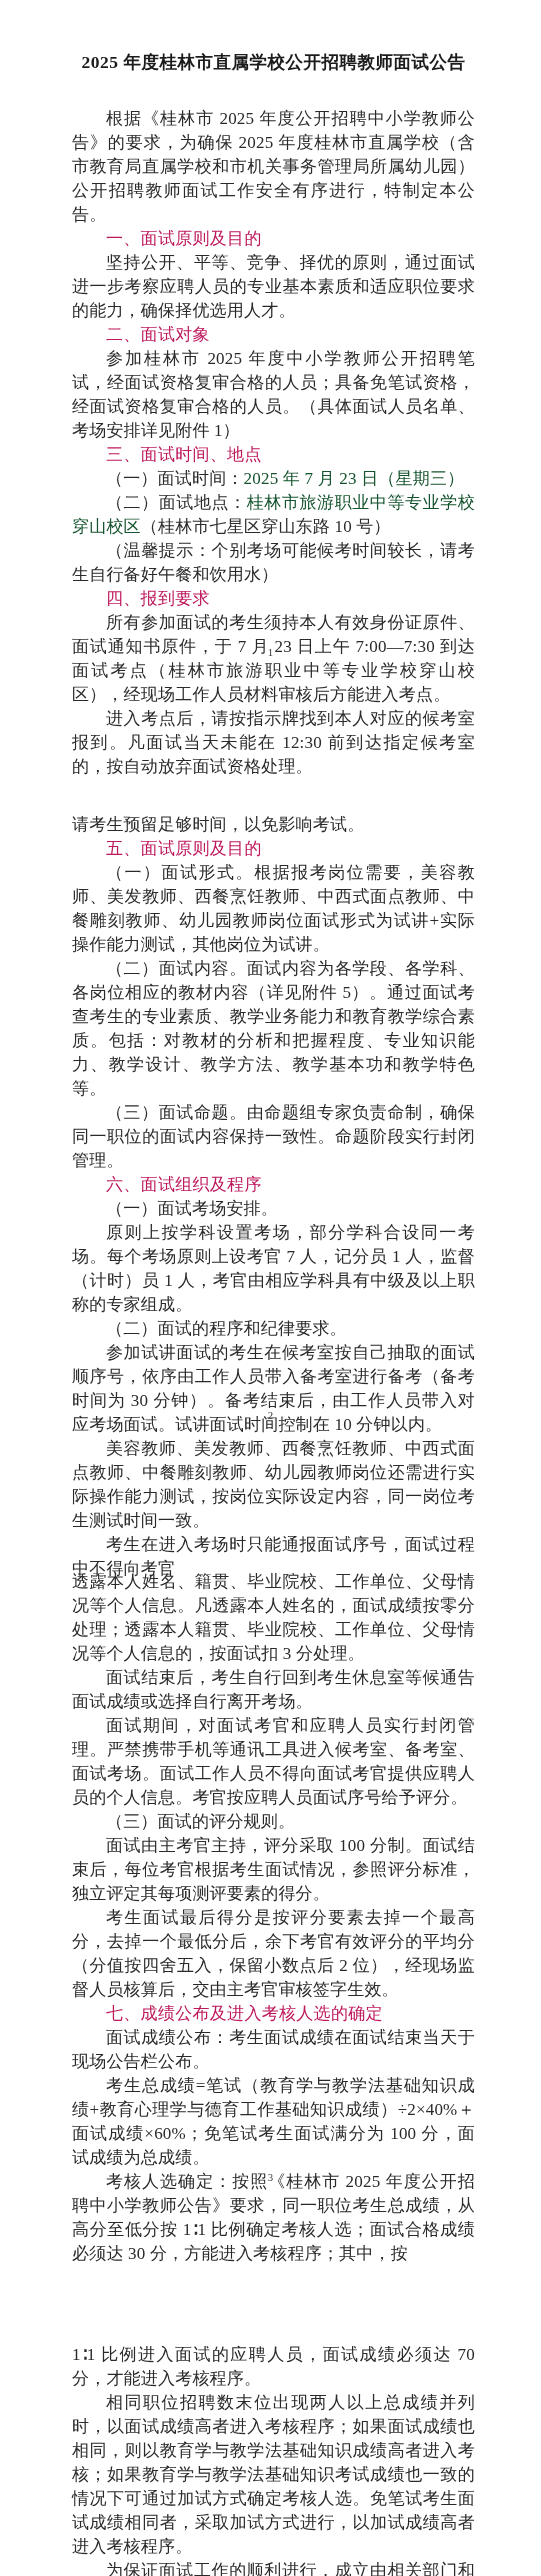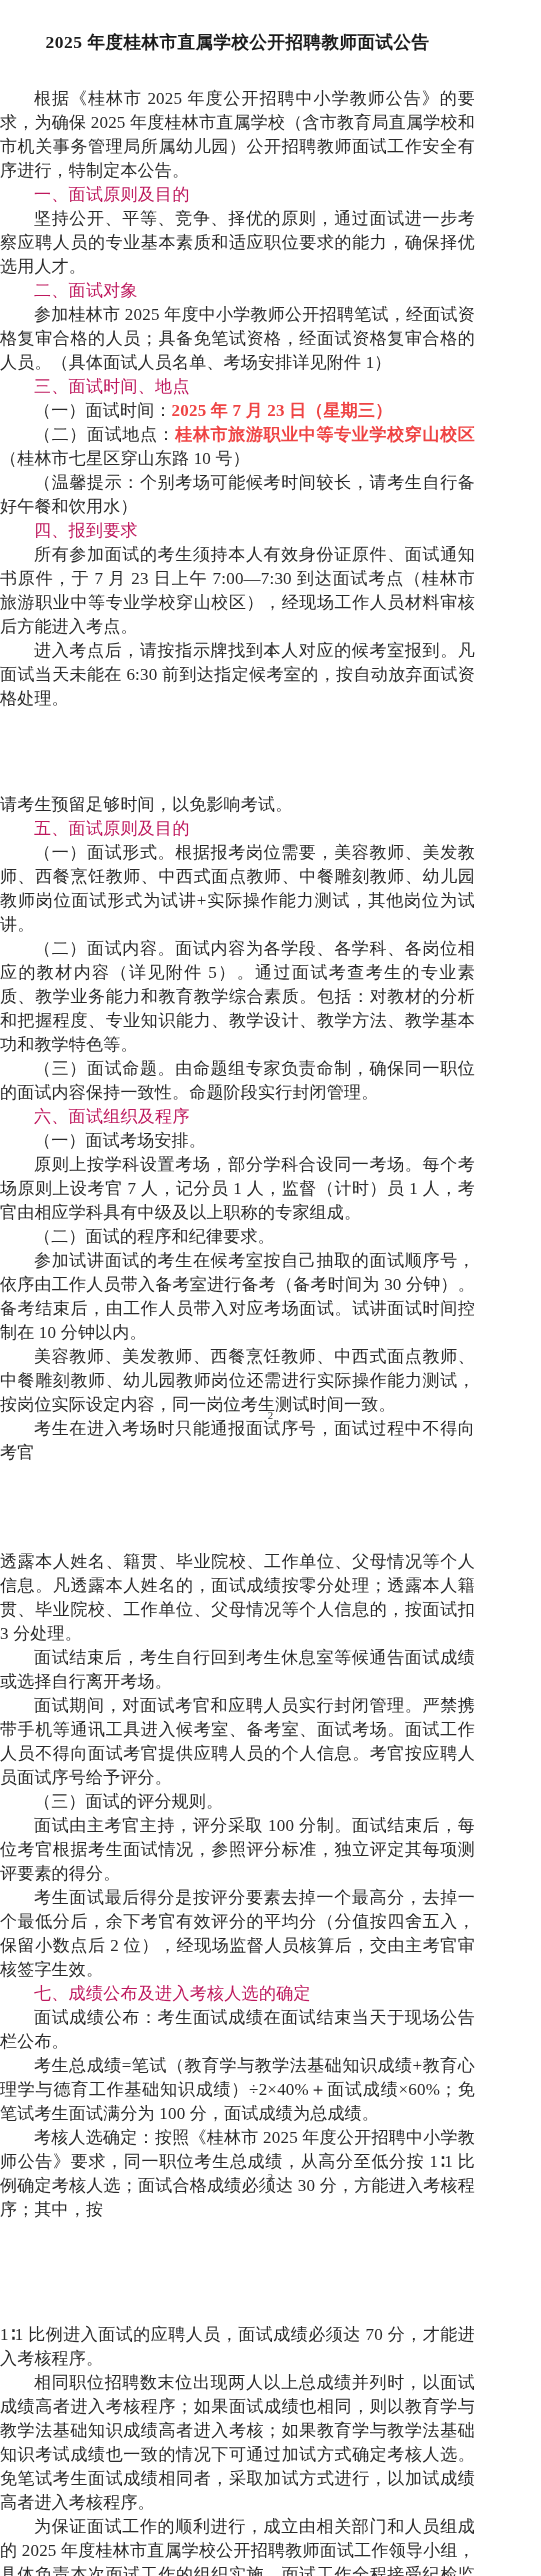--- a/index.html
+++ b/index.html
@@ -7,39 +7,39 @@
     position:relative;
     width:541px; height:3586px;
     background:#ffffff;
     font-family:"Liberation Serif","DejaVu Serif",serif;
     color:#262626;
     overflow:hidden;
   }
   .page {
     position:absolute; left:0; width:521px;
     box-sizing:border-box;
-    padding-right:46px;
+    padding-left:72px; padding-right:46px;margin-top:20px;
   }
   .doc-title {
     font-size:17.5px; font-weight:bold; text-align:center;
     letter-spacing:0.5px; margin:0 0 33px 0; color:#1c1c1c;
     font-family:"Liberation Serif","DejaVu Serif",serif;
   }
   .blk {
     margin:0; font-size:17px; line-height:24px;
     letter-spacing:0.2px; text-align:justify; color:#2a2a2a;
   }
   .blk.para, .blk.para_rich { text-indent:2em; }
   .blk.cont { text-indent:0; }
   .blk.heading {
     text-indent:2em; font-weight:normal; color:#be185d;
     font-family:"Liberation Sans","DejaVu Sans",sans-serif;
     letter-spacing:0.3px;
   }
-  .b { font-weight:bold; color:#ef4444; }
+  .b { font-weight:normal; color:#14532d; }
   .page-number {
     position:absolute; left:0; width:541px; text-align:center;
     font-size:10.8px; color:#333; line-height:15.5px;
   }
 </style>
 </head>
 <body>
 
 <div id="canvas">
 
@@ -49,21 +49,21 @@
       <h2 class="blk heading">一、面试原则及目的</h2>
       <p class="blk para">坚持公开、平等、竞争、择优的原则，通过面试进一步考察应聘人员的专业基本素质和适应职位要求的能力，确保择优选用人才。</p>
       <h2 class="blk heading">二、面试对象</h2>
       <p class="blk para">参加桂林市 2025 年度中小学教师公开招聘笔试，经面试资格复审合格的人员；具备免笔试资格，经面试资格复审合格的人员。（具体面试人员名单、考场安排详见附件 1）</p>
       <h2 class="blk heading">三、面试时间、地点</h2>
       <p class="blk para_rich"><span>（一）面试时间：</span><span class="b">2025 年 7 月 23 日（星期三）</span></p>
       <p class="blk para_rich"><span>（二）面试地点：</span><span class="b">桂林市旅游职业中等专业学校穿山校区</span><span>（桂林市七星区穿山东路 10 号）</span></p>
       <p class="blk para">（温馨提示：个别考场可能候考时间较长，请考生自行备好午餐和饮用水）</p>
       <h2 class="blk heading">四、报到要求</h2>
       <p class="blk para">所有参加面试的考生须持本人有效身份证原件、面试通知书原件，于 7 月 23 日上午 7:00—7:30 到达面试考点（桂林市旅游职业中等专业学校穿山校区），经现场工作人员材料审核后方能进入考点。</p>
-      <p class="blk para">进入考点后，请按指示牌找到本人对应的候考室报到。凡面试当天未能在 6:30 前到达指定候考室的，按自动放弃面试资格处理。</p>
+      <p class="blk para">进入考点后，请按指示牌找到本人对应的候考室报到。凡面试当天未能在 12:30 前到达指定候考室的，按自动放弃面试资格处理。</p>
     </div>
   <div class="page" style="top:793px">
       <p class="blk cont">请考生预留足够时间，以免影响考试。</p>
       <h2 class="blk heading">五、面试原则及目的</h2>
       <p class="blk para">（一）面试形式。根据报考岗位需要，美容教师、美发教师、西餐烹饪教师、中西式面点教师、中餐雕刻教师、幼儿园教师岗位面试形式为试讲+实际操作能力测试，其他岗位为试讲。</p>
       <p class="blk para">（二）面试内容。面试内容为各学段、各学科、各岗位相应的教材内容（详见附件 5）。通过面试考查考生的专业素质、教学业务能力和教育教学综合素质。包括：对教材的分析和把握程度、专业知识能力、教学设计、教学方法、教学基本功和教学特色等。</p>
       <p class="blk para">（三）面试命题。由命题组专家负责命制，确保同一职位的面试内容保持一致性。命题阶段实行封闭管理。</p>
       <h2 class="blk heading">六、面试组织及程序</h2>
       <p class="blk para">（一）面试考场安排。</p>
       <p class="blk para">原则上按学科设置考场，部分学科合设同一考场。每个考场原则上设考官 7 人，记分员 1 人，监督（计时）员 1 人，考官由相应学科具有中级及以上职称的专家组成。</p>

